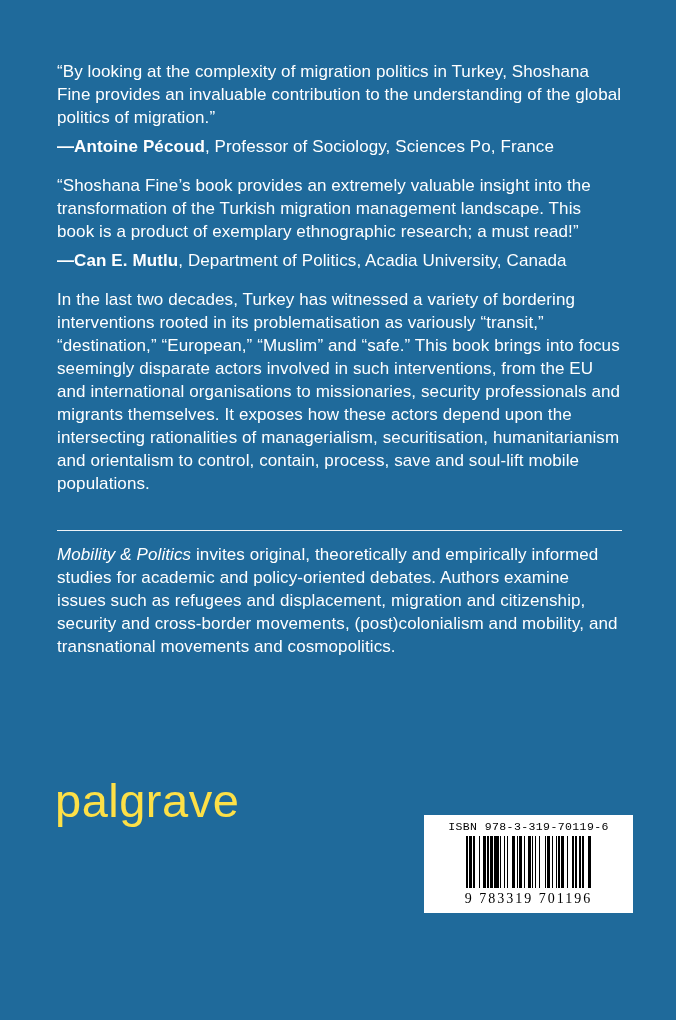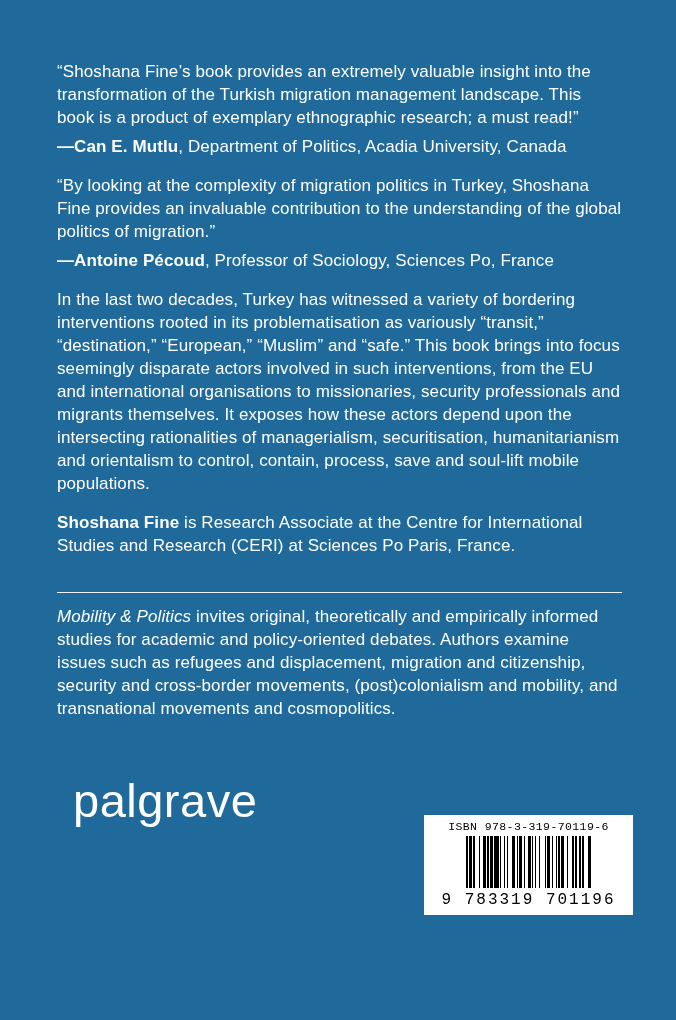--- a/index.html
+++ b/index.html
@@ -27,22 +27,22 @@
   .bio strong{font-weight:bold;}
   .series em{font-style:italic;}
   .divider{
     border:none;
     border-top:1px solid rgba(255,255,255,0.92);
     margin:35px 0 12px 0;
     width:100%;
   }
   .logo{
     position:absolute;
-    left:73px;top:776px;
-    color:#ffffff;
+    left:55px;top:776px;
+    color:#fde047;
   }
   .logo .line1{
     font-size:47px;
     line-height:50px;
     font-weight:500;
     letter-spacing:0.5px;
   }
   .logo .line2{
     font-size:39px;
     line-height:42px;
@@ -68,60 +68,57 @@
   }
   .barcode-stripes{
     height:52px;
     margin:0 14px;
     display:flex;
     align-items:stretch;
     justify-content:center;
     background:#ffffff;
   }
   .barcode-number{
-    font-size:16px;
+    font-size:14px;
     text-align:center;
     letter-spacing:2px;
     margin:3px 0 0 0;
-    font-family:Liberation Mono, monospace;
+    font-family:Liberation Serif, serif;
   }
   .barcode-footer{
     background:#38415f;
     color:#ffffff;
     text-align:center;
     font-size:13.5px;
     font-weight:bold;
     padding:6px 0;
     letter-spacing:0.2px;
   }
 </style>
 </head>
 <body>
 
 <div class="cover" style="background: rgb(31, 106, 155);">
 
   <div class="content">
 
     <div class="block">
+      <p class="quote">“By looking at the complexity of migration politics in Turkey, Shoshana Fine provides an invaluable contribution to the understanding of the global politics of migration.”</p>
+      <p class="attribution"><strong>—Antoine Pécoud</strong><span>, Professor of Sociology, Sciences Po, France</span></p>
+    </div>
+
+    <div class="block">
       <p class="quote">“Shoshana Fine’s book provides an extremely valuable insight into the transformation of the Turkish migration management landscape. This book is a product of exemplary ethnographic research; a must read!”</p>
       <p class="attribution"><strong>—Can E. Mutlu</strong><span>, Department of Politics, Acadia University, Canada</span></p>
     </div>
 
     <div class="block">
-      <p class="quote">“By looking at the complexity of migration politics in Turkey, Shoshana Fine provides an invaluable contribution to the understanding of the global politics of migration.”</p>
-      <p class="attribution"><strong>—Antoine Pécoud</strong><span>, Professor of Sociology, Sciences Po, France</span></p>
-    </div>
-
-    <div class="block">
       <p>In the last two decades, Turkey has witnessed a variety of bordering interventions rooted in its problematisation as variously “transit,” “destination,” “European,” “Muslim” and “safe.” This book brings into focus seemingly disparate actors involved in such interventions, from the EU and international organisations to missionaries, security professionals and migrants themselves. It exposes how these actors depend upon the intersecting rationalities of managerialism, securitisation, humanitarianism and orientalism to control, contain, process, save and soul-lift mobile populations.</p>
     </div>
 
-    <div class="block bio">
-      <p><strong>Shoshana Fine</strong><span> is Research Associate at the Centre for International Studies and Research (CERI) at Sciences Po Paris, France.</span></p>
-    </div>
 
     <hr class="divider">
 
     <div class="series">
       <p><em>Mobility &amp; Politics</em><span> invites original, theoretically and empirically informed studies for academic and policy-oriented debates. Authors examine issues such as refugees and displacement, migration and citizenship, security and cross-border movements, (post)colonialism and mobility, and transnational movements and cosmopolitics.</span></p>
     </div>
 
   </div>
 
   <div class="logo">

